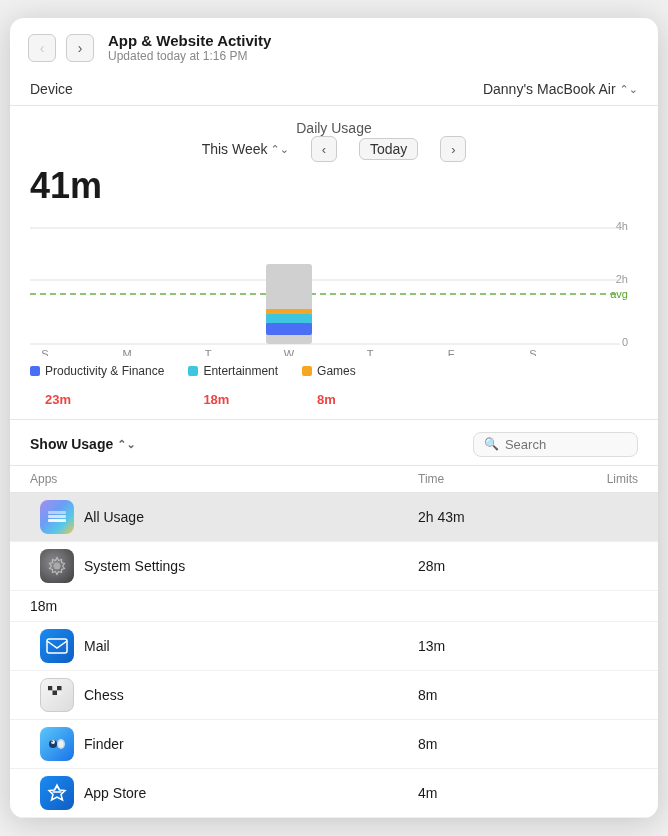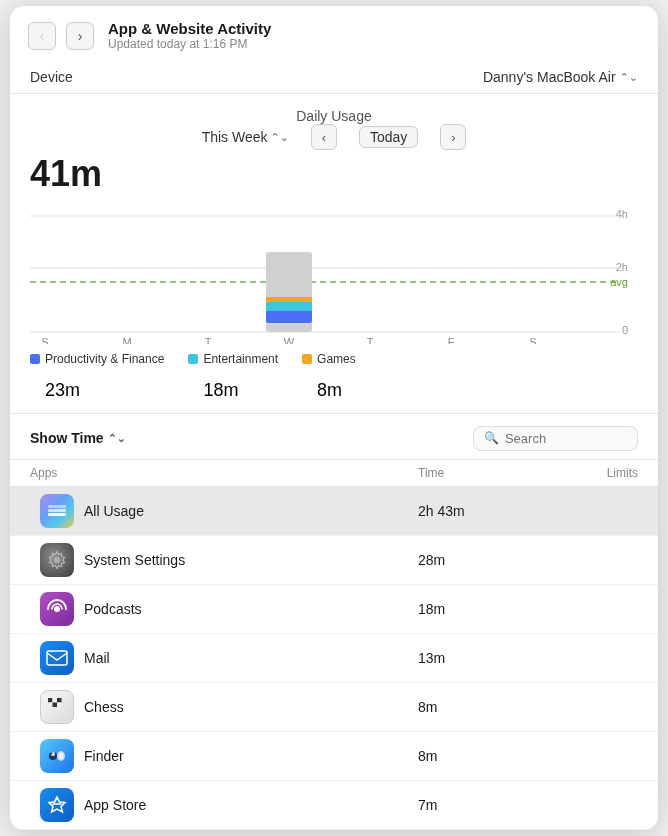--- a/index.html
+++ b/index.html
@@ -103,21 +103,21 @@
     }
     .chart-svg { width: 100%; height: 100%; }
     
     .legend {
       display: flex; gap: 24px; margin-top: 6px; margin-bottom: 2px;
     }
     .legend-item { display: flex; align-items: flex-start; flex-direction: column; gap: 14px; }
     .legend-top { display: flex; align-items: center; gap: 5px; }
     .legend-dot { width: 10px; height: 10px; border-radius: 2px; flex-shrink: 0; margin-top: 1px; }
     .legend-name { font-size: 12px; color: #333; }
-    .legend-time { font-size: 18px; font-weight: 400; color: #000000; padding-left: 15px; }
+    .legend-time { font-size: 13px; font-weight: 700; color: #ef4444; padding-left: 15px; }
     
     .apps-section { padding: 0; }
     .apps-toolbar {
       display: flex; align-items: center; justify-content: space-between;
       padding: 12px 20px 8px;
       border-bottom: 1px solid #e5e5e5;
     }
     .show-apps {
       display: flex; align-items: center; gap: 4px;
       font-size: 14px; font-weight: 600; color: #1a1a1a; cursor: pointer;
@@ -253,21 +253,21 @@
           <span class="legend-name">Games</span>
         </div>
         <span class="legend-time">8m</span>
       </div>
     </div>
   </div>
 
   <div class="apps-section">
     <div class="apps-toolbar">
       <div class="show-apps">
-        <span>Show Time</span>
+        <span>Show Usage</span>
         <span class="chevron-ud">⌃⌄</span>
       </div>
       <div class="search-box">
         <span class="search-icon">🔍</span>
         <input class="search-input" type="text" placeholder="Search" style="">
       </div>
     </div>
 
     <div class="table-header">
       <span class="col-label">Apps</span>
@@ -298,32 +298,20 @@
               <path d="M10 1.5 L11.5 4.5 L14.5 3.5 L14.5 6.5 L17.5 7.5 L15.5 10 L17.5 12.5 L14.5 13.5 L14.5 16.5 L11.5 15.5 L10 18.5 L8.5 15.5 L5.5 16.5 L5.5 13.5 L2.5 12.5 L4.5 10 L2.5 7.5 L5.5 6.5 L5.5 3.5 L8.5 4.5 Z" fill="none" stroke="#bbb" stroke-width="1.2"></path>
             </svg>
         </div>
         <span class="app-name">System Settings</span>
       </div>
       <span class="app-time">28m</span>
       <span class="app-limit"></span>
     </div>
 
     <div class="app-row">
-      <div class="app-info">
-        <div class="app-icon" style="background:linear-gradient(135deg,#b14fc4,#7b2b9e);border-radius:8px;">
-          <svg width="20" height="20" viewBox="0 0 20 20">
-              <circle cx="10" cy="10" r="3" fill="#fff"></circle>
-              <path d="M10 1 A9 9 0 0 1 19 10" fill="none" stroke="#fff" stroke-width="2" stroke-linecap="round"></path>
-              <path d="M10 1 A9 9 0 0 0 1 10" fill="none" stroke="#fff" stroke-width="2" stroke-linecap="round"></path>
-              <path d="M10 5 A5 5 0 0 1 15 10" fill="none" stroke="#fff" stroke-width="1.5" stroke-linecap="round"></path>
-              <path d="M10 5 A5 5 0 0 0 5 10" fill="none" stroke="#fff" stroke-width="1.5" stroke-linecap="round"></path>
-            </svg>
-        </div>
-        <span class="app-name">Podcasts</span>
-      </div>
       <span class="app-time">18m</span>
       <span class="app-limit"></span>
     </div>
 
     <div class="app-row">
       <div class="app-info">
         <div class="app-icon" style="background:linear-gradient(135deg,#1a8bf1,#0e5ec4);border-radius:8px;">
           <svg width="22" height="16" viewBox="0 0 22 16">
               <rect x="1" y="1" width="20" height="14" rx="2" fill="none" stroke="#fff" stroke-width="1.5"></rect>
               <path d="M1 3 L11 10 L21 3" fill="none" stroke="#fff" stroke-width="1.5"></path>
@@ -373,17 +361,17 @@
     <div class="app-row">
       <div class="app-info">
         <div class="app-icon" style="background:linear-gradient(135deg,#1a8bf1,#0e5ec4);border-radius:8px;">
           <svg width="22" height="22" viewBox="0 0 22 22">
             <path d="M11 3 L13.5 8 L19 8.5 L15 12.5 L16.5 18 L11 15 L5.5 18 L7 12.5 L3 8.5 L8.5 8 Z" fill="none" stroke="#fff" stroke-width="1.5"></path>
             <path d="M7 10 L15 10 M9 7 L11 4 L13 7" fill="none" stroke="#fff" stroke-width="1.5" stroke-linecap="round"></path>
           </svg>
         </div>
         <span class="app-name">App Store</span>
       </div>
-      <span class="app-time">7m</span>
+      <span class="app-time">4m</span>
       <span class="app-limit"></span>
     </div>
   </div>
 </div>
 
 </body></html>

